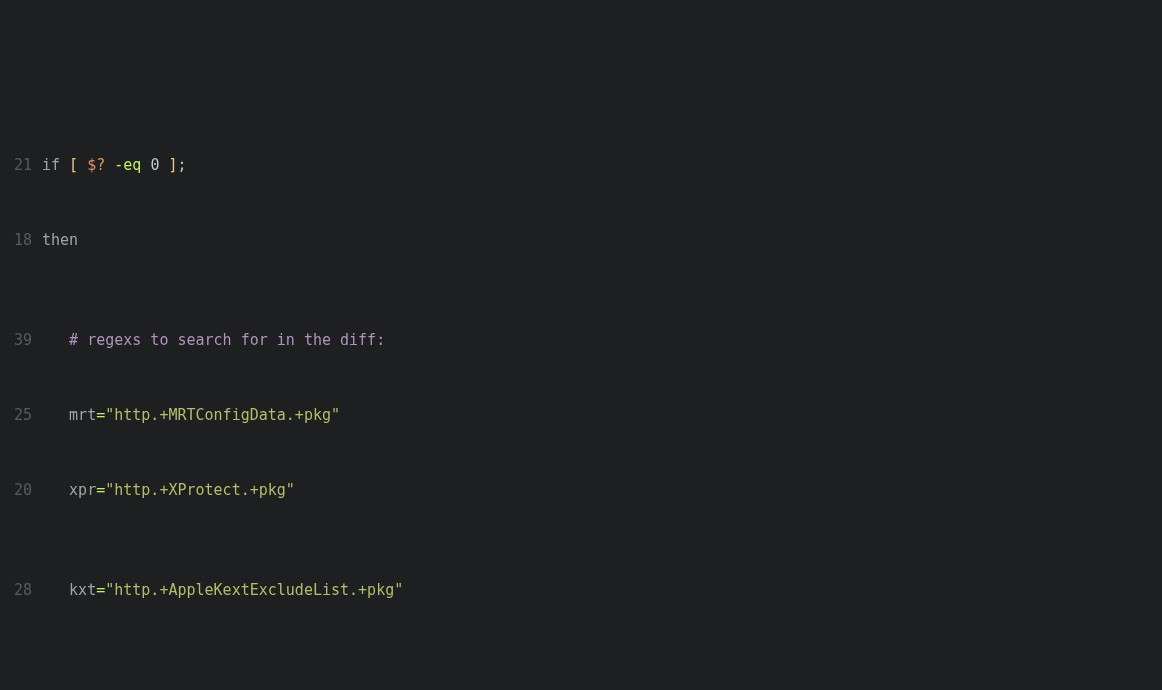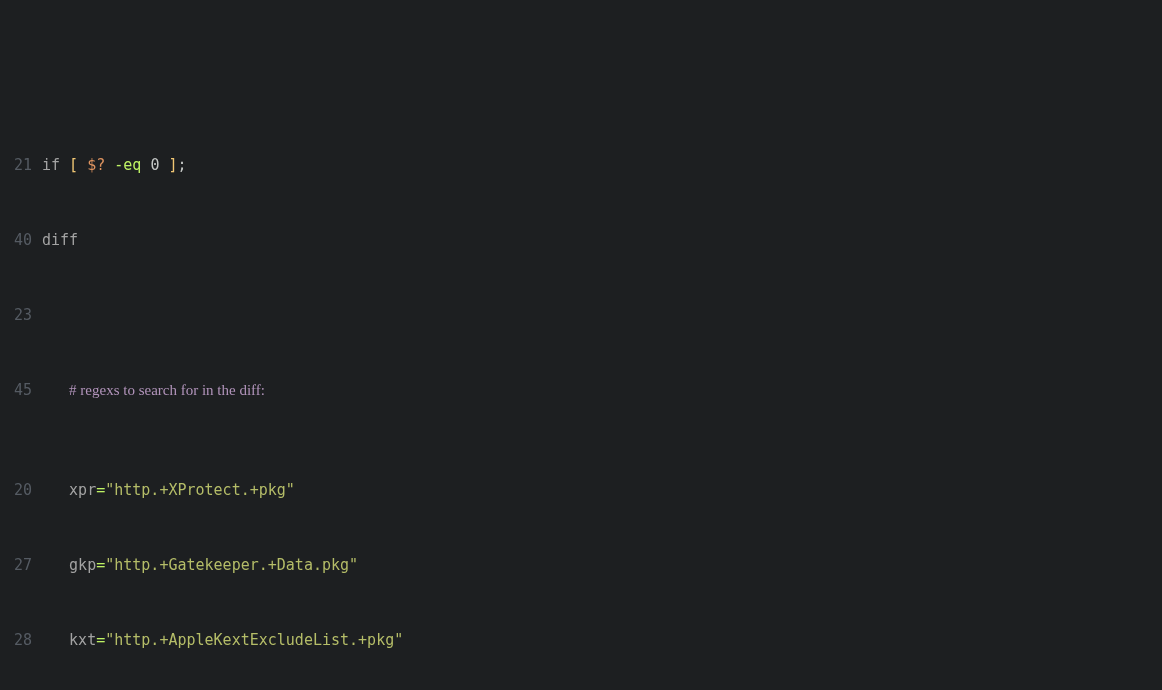--- a/index.html
+++ b/index.html
@@ -21,43 +21,42 @@
     color: #555b63;
     padding-right: 10px;
     user-select: none;
     flex: 0 0 42px;
   }
   .code { flex: 1; }
   .kw   { color: #a3a3a3; }           
   .br   { color: #f0c674; }           
   .op   { color: #bef264; }           
   .str  { color: #b5bd68; }           
-  .cmt  { color: #b294bb; font-family: Liberation Serif, serif; }           
+  .cmt  { color: #b294bb; }           
   .var  { color: #de935f; }           
   .plain{ color: #c5c8c6; }
 </style>
 </head>
 <body>
 
 
 
 <div class="editor">
 
 <div class="line"><span class="gutter">21</span><span class="code"><span class="kw">if</span><span class="plain"> </span><span class="br">[</span><span class="plain"> </span><span class="var">$?</span><span class="plain"> </span><span class="op">-eq</span><span class="plain"> </span><span class="plain">0</span><span class="plain"> </span><span class="br">]</span><span class="plain">;</span></span></div>
 
-<div class="line"><span class="gutter">40</span><span class="code"><span class="kw">diff</span></span></div>
+<div class="line"><span class="gutter">18</span><span class="code"><span class="kw">then</span></span></div>
 
-<div class="line"><span class="gutter">23</span><span class="code"></span></div>
 
-<div class="line"><span class="gutter">45</span><span class="code"><span class="plain">   </span><span class="cmt"># regexs to search for in the diff:</span></span></div>
+<div class="line"><span class="gutter">39</span><span class="code"><span class="plain">   </span><span class="cmt"># regexs to search for in the diff:</span></span></div>
 
+<div class="line"><span class="gutter">25</span><span class="code"><span class="plain">   </span><span class="kw">mrt</span><span class="op">=</span><span class="str">"http.+MRTConfigData.+pkg"</span></span></div>
 
 <div class="line"><span class="gutter">20</span><span class="code"><span class="plain">   </span><span class="kw">xpr</span><span class="op">=</span><span class="str">"http.+XProtect.+pkg"</span></span></div>
 
-<div class="line"><span class="gutter">27</span><span class="code"><span class="plain">   </span><span class="kw">gkp</span><span class="op">=</span><span class="str">"http.+Gatekeeper.+Data.pkg"</span></span></div>
 
 <div class="line"><span class="gutter">28</span><span class="code"><span class="plain">   </span><span class="kw">kxt</span><span class="op">=</span><span class="str">"http.+AppleKextExcludeList.+pkg"</span></span></div>
 
 
 
 
 
 
 
 

